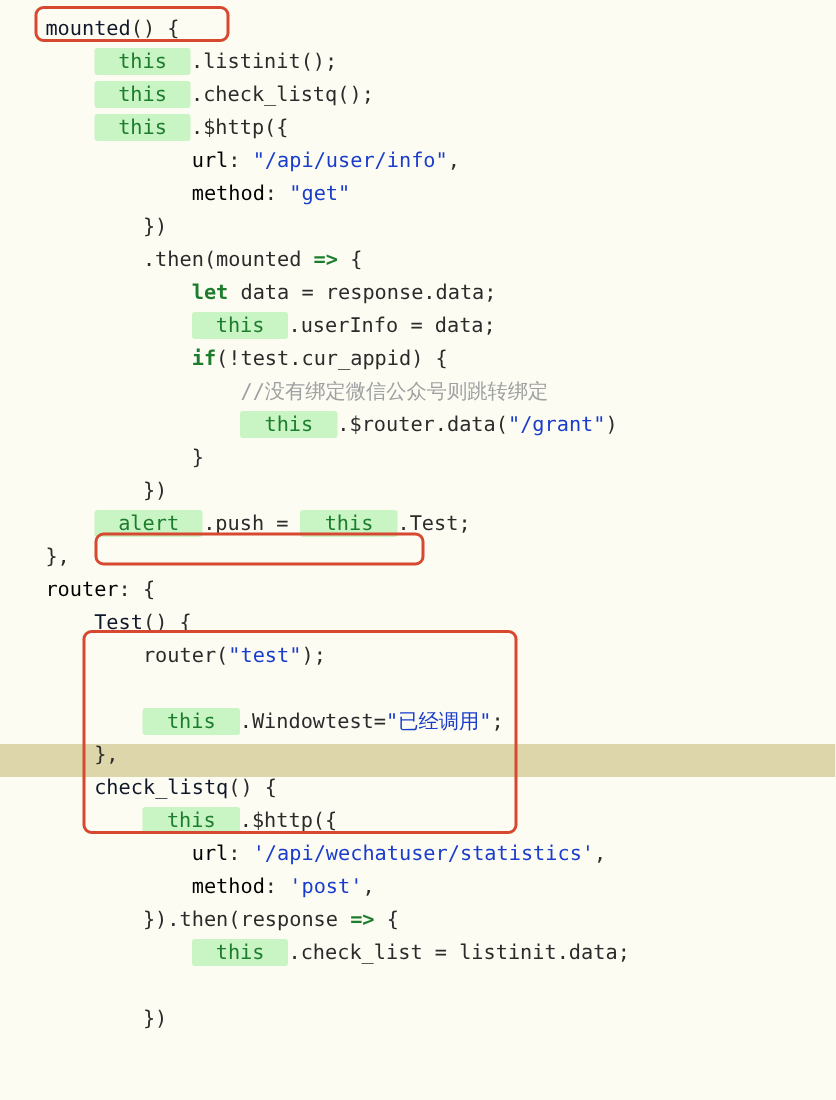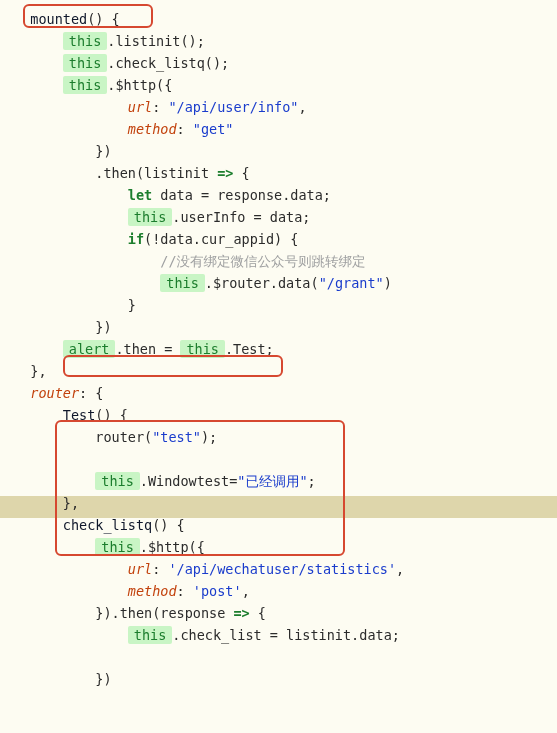--- a/index.html
+++ b/index.html
@@ -18,24 +18,24 @@
     padding: 8px 0 0 14px;
     line-height: 22px;
     white-space: pre;
     font-family: Menlo, Consolas, monospace;
     position: relative;
     z-index: 1;
   }
   .kw { color: #1c7d2d; font-weight: bold; }
   .fn { color: #0f172a; }
   .plain { color: #2b2b2b; }
-  .key { color: #c2410c; font-style: italic; }
+  .key { color: #000000; }
   .colon { color: #2b2b2b; }
   .str { color: #1a3ccc; }
-  .bool { background: #c9f5c5; color: #1c7d2d; padding: 1px 6px; border-radius: 2px; }
+  .bool { background: #c9f5c5; color: #1c7d2d; padding: 1px 16px; border-radius: 2px; }
   .cmt { color: #9fa0a1; margin-top: 44px; }
   .caret-line-bg {
     position: absolute;
     left: 0;
     top: 496px;
     width: 557px;
     height: 22px;
     background: #c4b771;
     opacity: 0.55;
     z-index: 0;
@@ -60,29 +60,29 @@
 <div class="box box2"></div>
 <div class="box box3"></div>
 
 <pre><span class="plain">  </span><span class="fn">mounted</span><span class="plain">() {</span>
 <span class="plain">      </span><span class="bool">this</span><span class="plain">.listinit();</span>
 <span class="plain">      </span><span class="bool">this</span><span class="plain">.check_listq();</span>
 <span class="plain">      </span><span class="bool">this</span><span class="plain">.$http({</span>
 <span class="plain">              </span><span class="key">url</span><span class="colon">: </span><span class="str">"/api/user/info"</span><span class="plain">,</span>
 <span class="plain">              </span><span class="key">method</span><span class="colon">: </span><span class="str">"get"</span>
 <span class="plain">          </span><span class="plain">})</span>
-<span class="plain">          </span><span class="plain">.then(listinit </span><span class="kw">=&gt;</span><span class="plain"> {</span>
+<span class="plain">          </span><span class="plain">.then(mounted </span><span class="kw">=&gt;</span><span class="plain"> {</span>
 <span class="plain">              </span><span class="kw">let</span><span class="plain"> data = response.data;</span>
 <span class="plain">              </span><span class="bool">this</span><span class="plain">.userInfo = data;</span>
-<span class="plain">              </span><span class="kw">if</span><span class="plain">(!data.cur_appid) {</span>
+<span class="plain">              </span><span class="kw">if</span><span class="plain">(!test.cur_appid) {</span>
 <span class="plain">                  </span><span class="cmt">//没有绑定微信公众号则跳转绑定</span>
 <span class="plain">                  </span><span class="bool">this</span><span class="plain">.$router.data(</span><span class="str">"/grant"</span><span class="plain">)</span>
 <span class="plain">              </span><span class="plain">}</span>
 <span class="plain">          </span><span class="plain">})</span>
-<span class="plain">      </span><span class="bool">alert</span><span class="plain">.then = </span><span class="bool">this</span><span class="plain">.Test;</span>
+<span class="plain">      </span><span class="bool">alert</span><span class="plain">.push = </span><span class="bool">this</span><span class="plain">.Test;</span>
 <span class="plain">  </span><span class="plain">},</span>
 <span class="plain">  </span><span class="key">router</span><span class="plain">: {</span>
 <span class="plain">      </span><span class="fn">Test</span><span class="plain">() {</span>
 <span class="plain">          </span><span class="plain">router(</span><span class="str">"test"</span><span class="plain">);</span>
 <span></span>
 <span class="plain">          </span><span class="bool">this</span><span class="plain">.Windowtest=</span><span class="str">"已经调用"</span><span class="plain">;</span>
 <span class="plain">      </span><span class="plain">},</span>
 <span class="plain">      </span><span class="fn">check_listq</span><span class="plain">() {</span>
 <span class="plain">          </span><span class="bool">this</span><span class="plain">.$http({</span>
 <span class="plain">              </span><span class="key">url</span><span class="colon">: </span><span class="str">'/api/wechatuser/statistics'</span><span class="plain">,</span>

